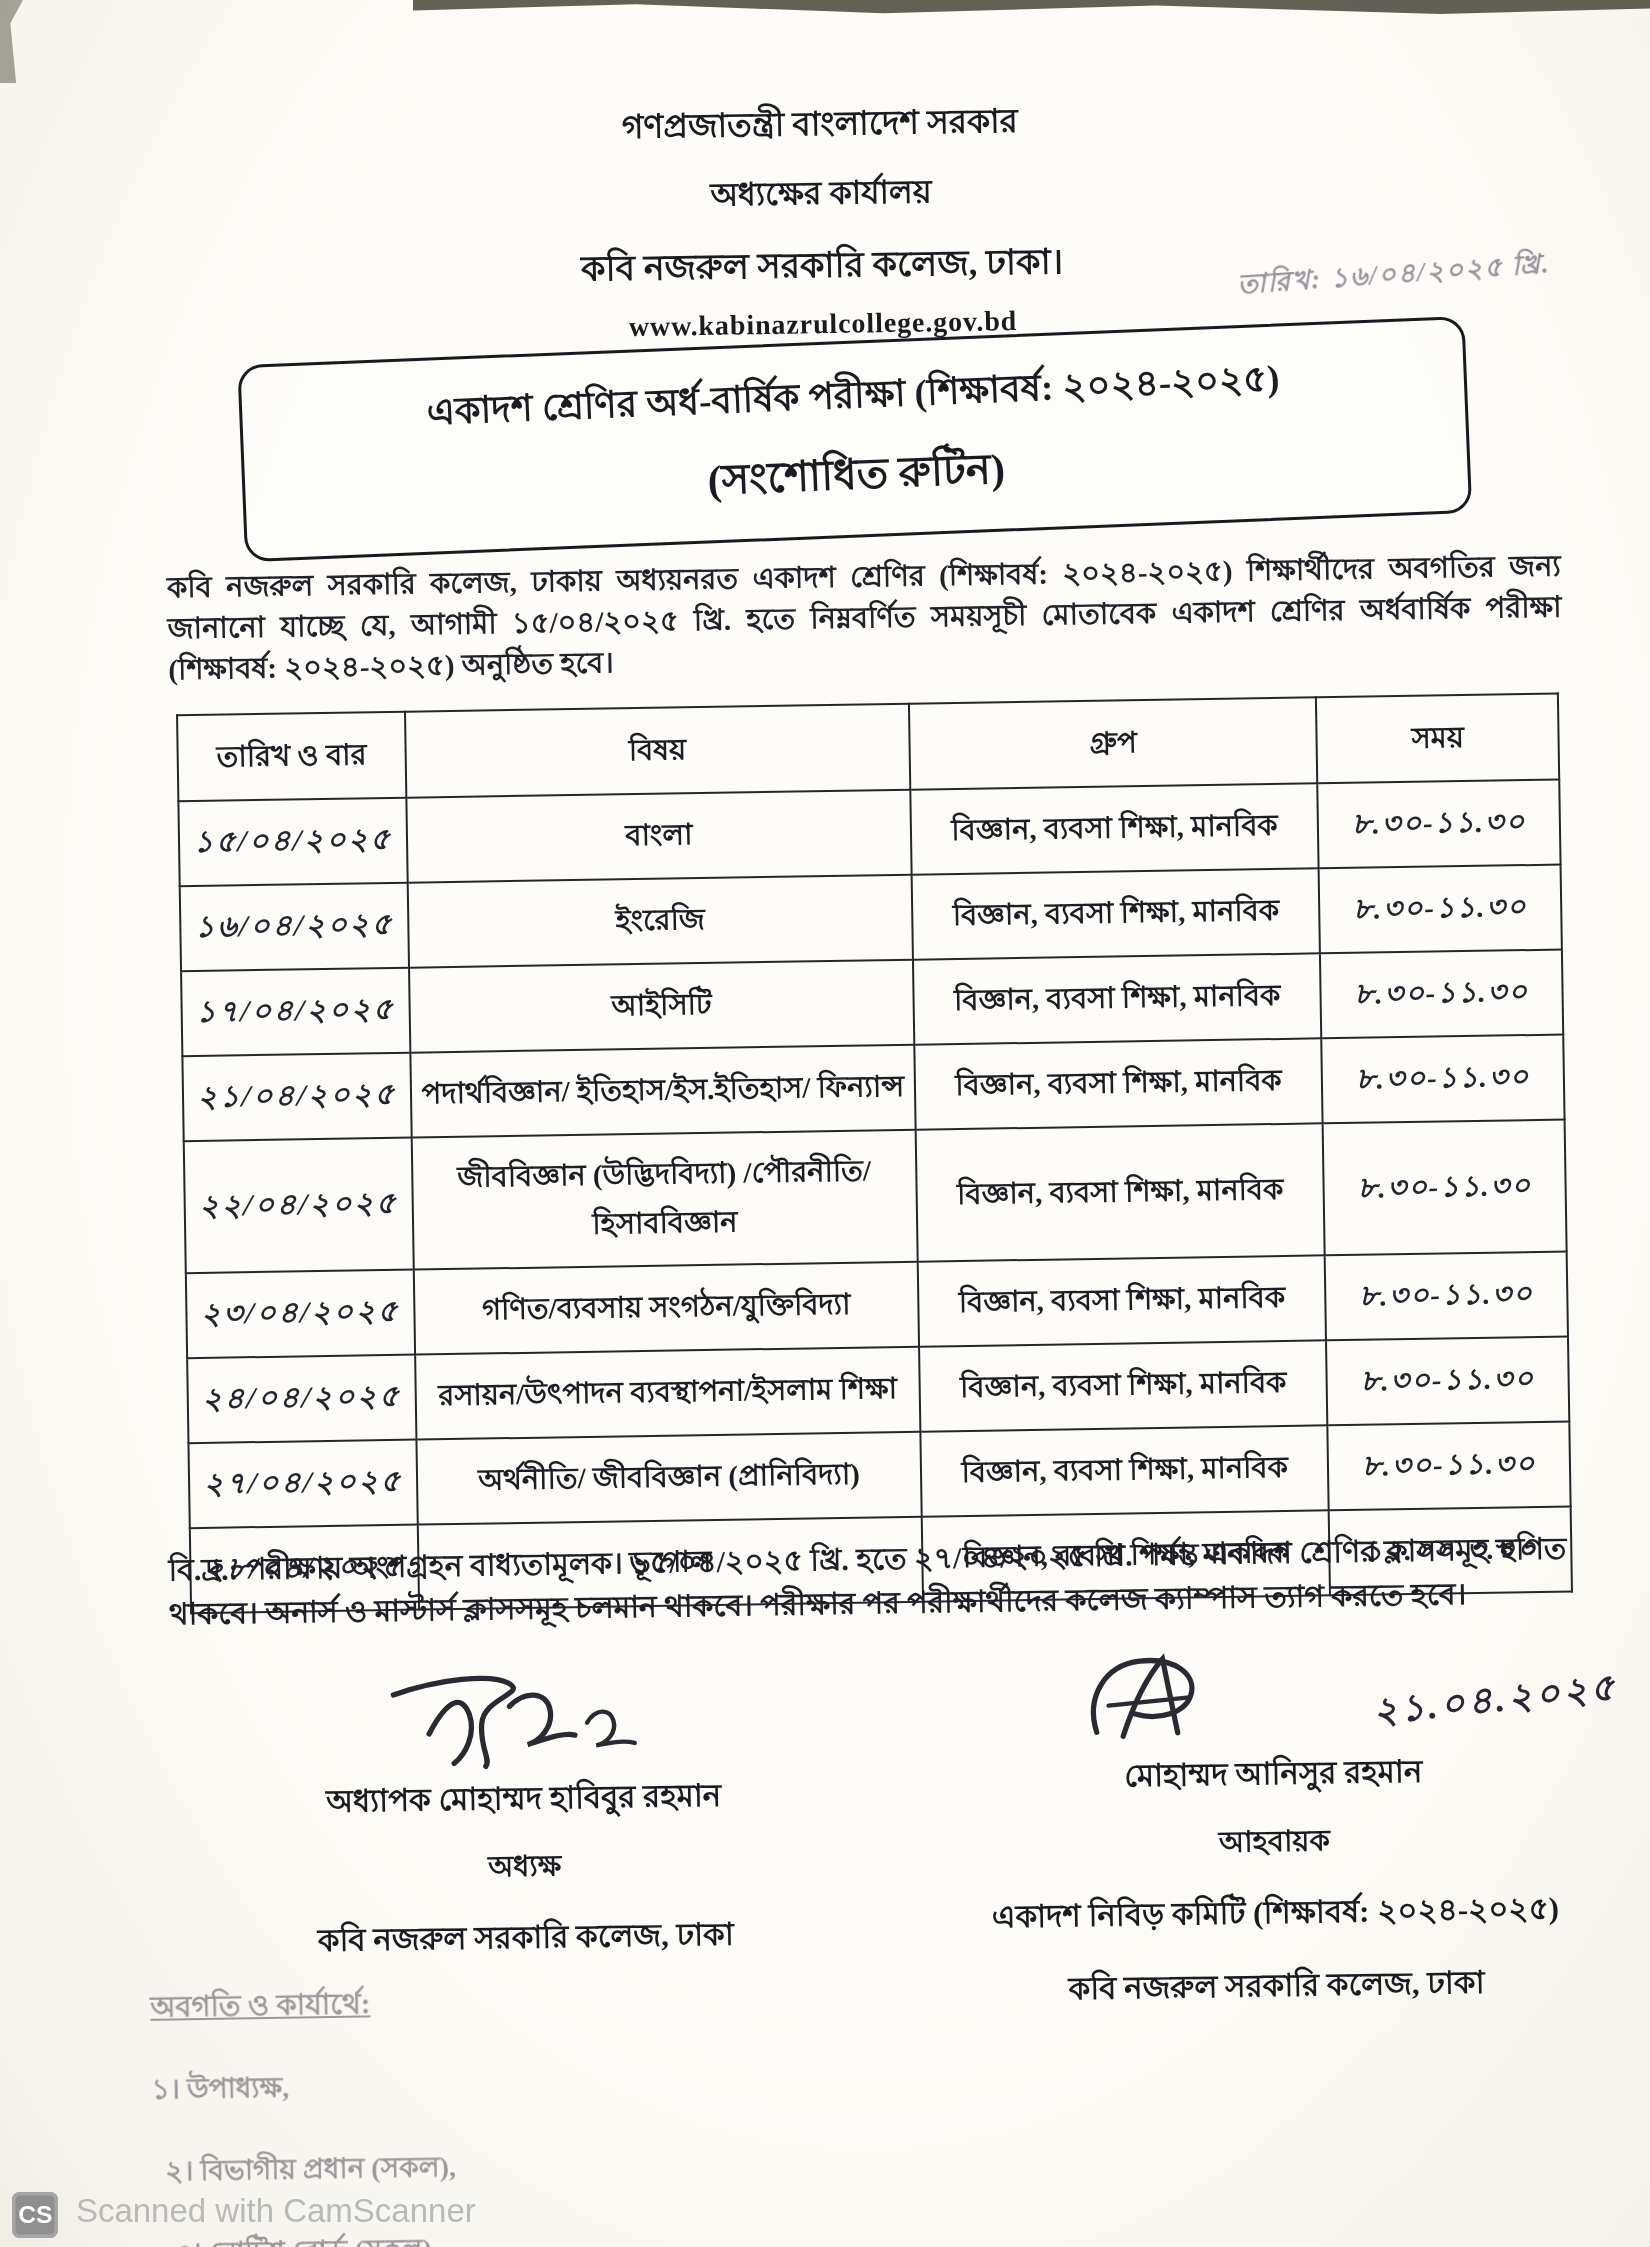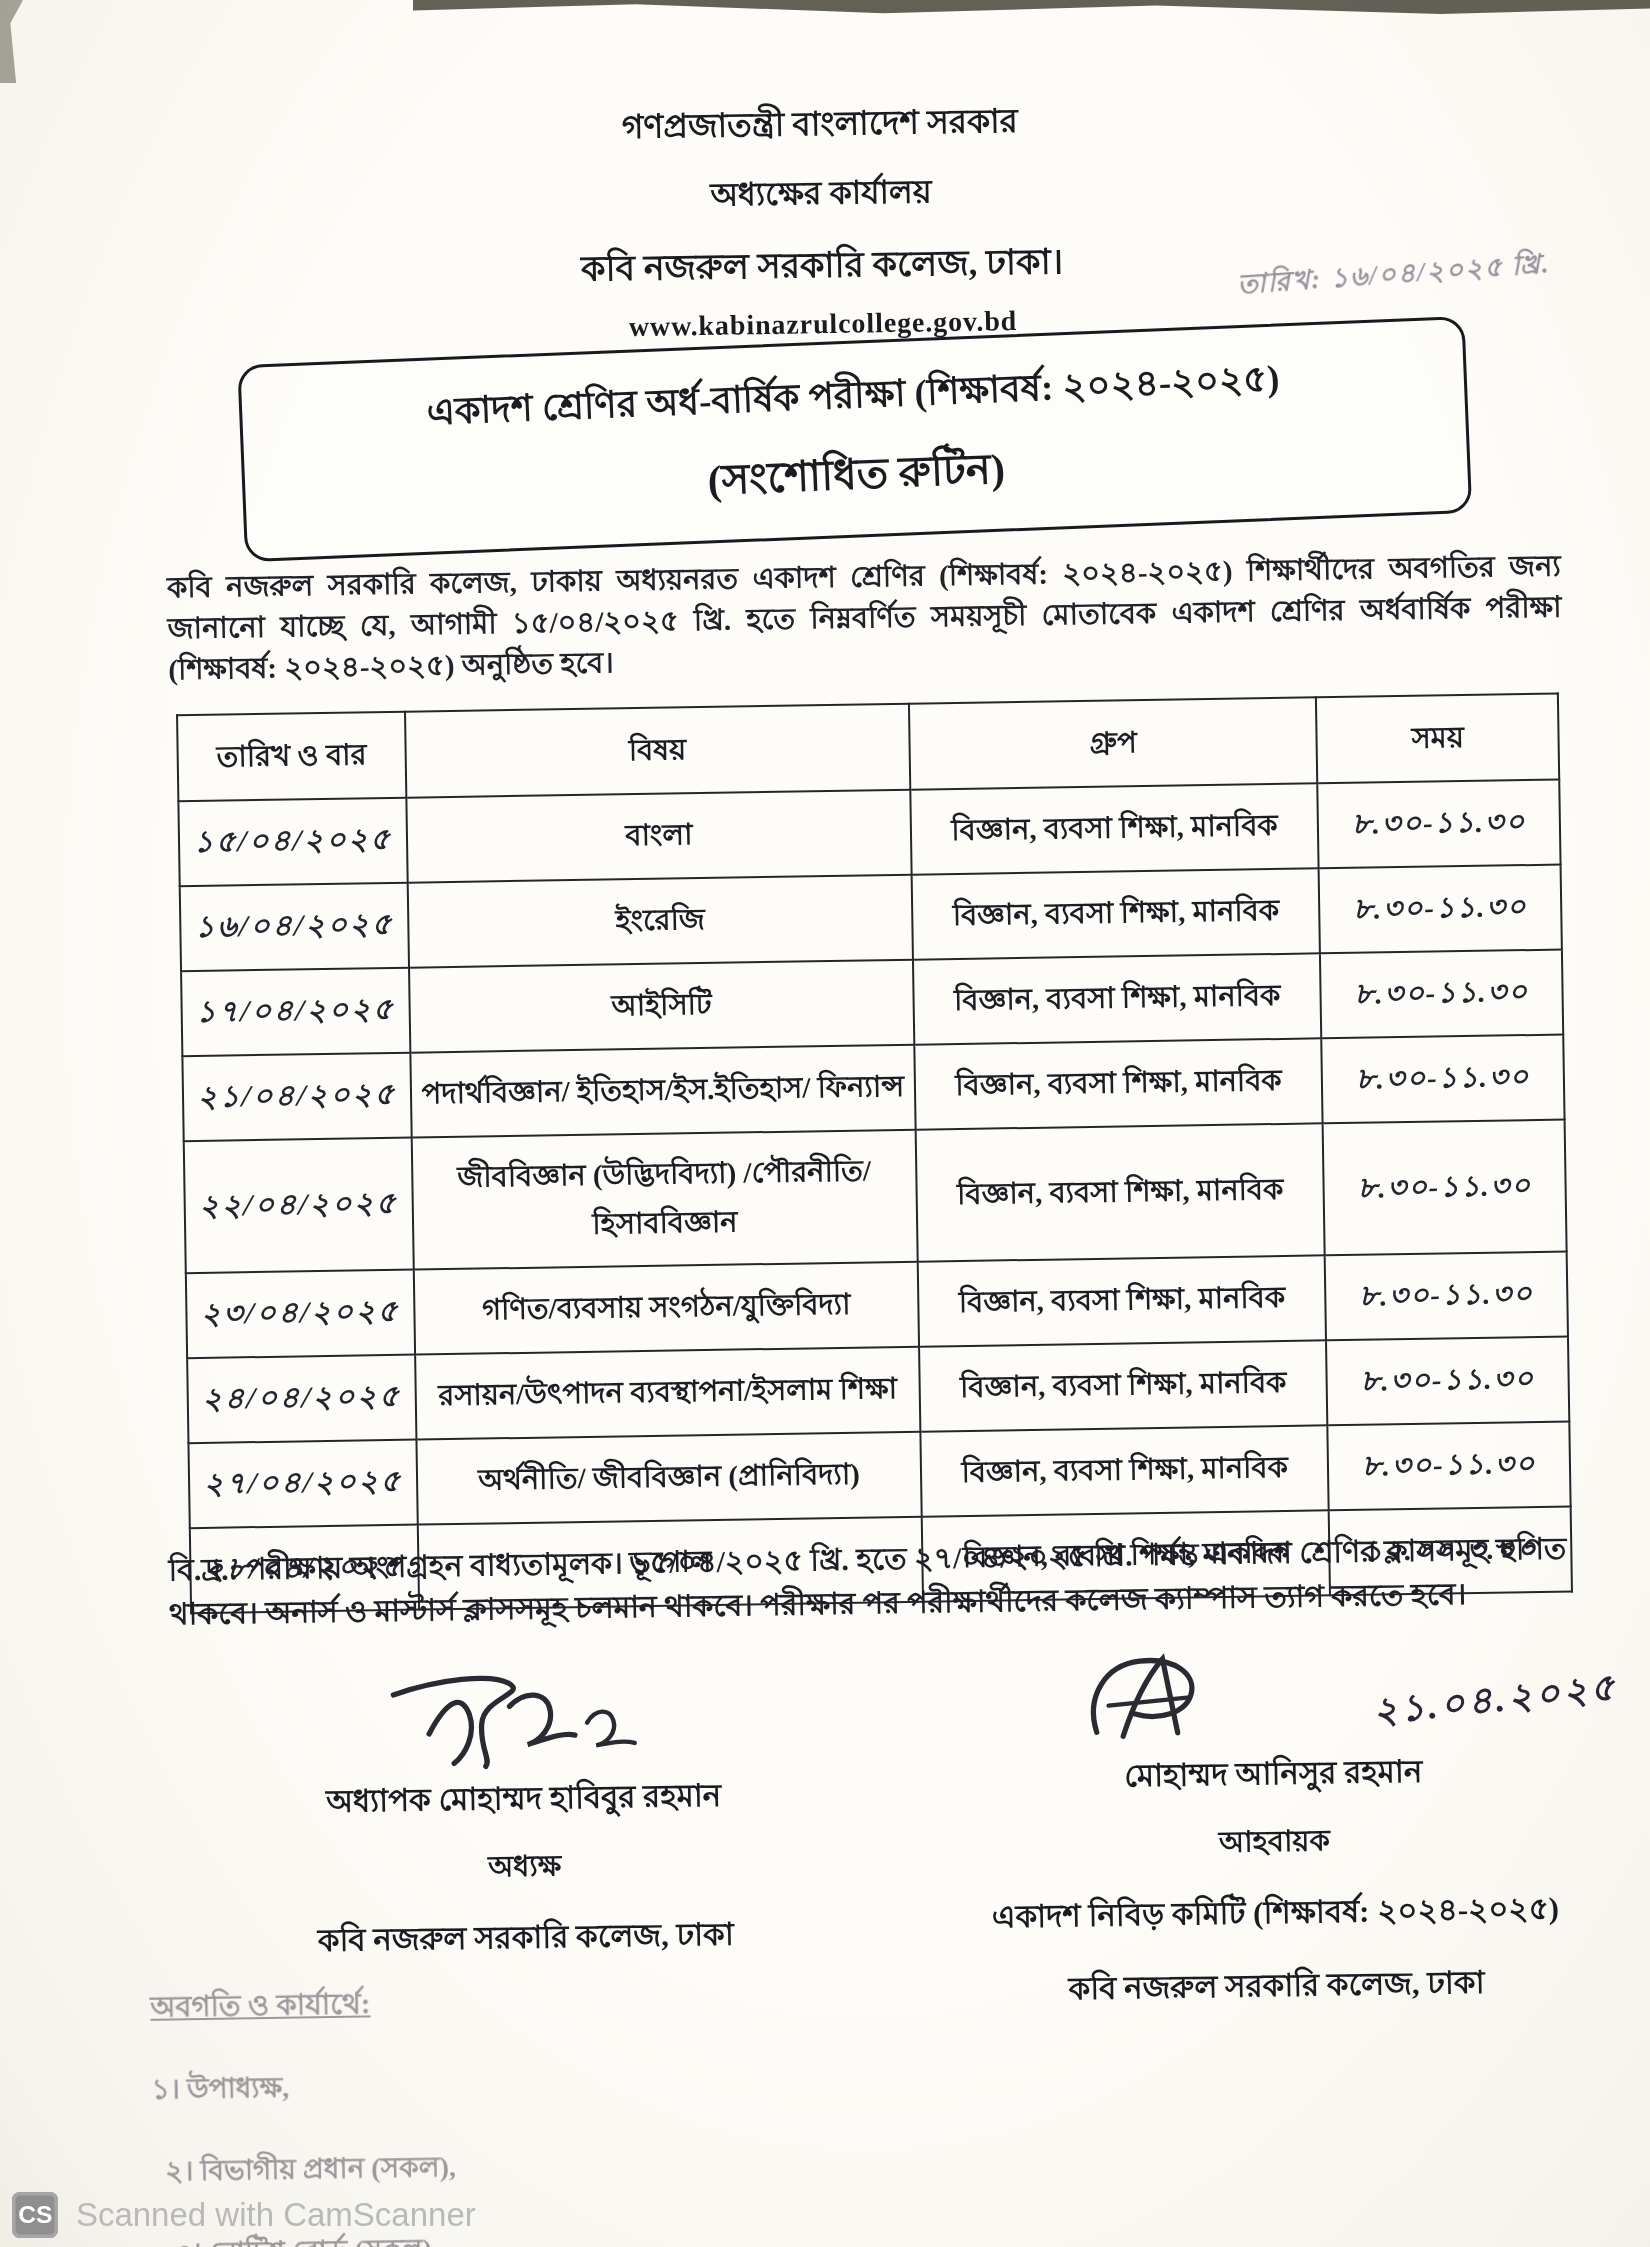--- a/index.html
+++ b/index.html
@@ -94,21 +94,21 @@
     font-size:28px;font-weight:bold;color:#413c49;opacity:.5;filter:blur(0.6px);
   }
   .dist-heading{text-decoration:underline;font-size:29px;}
   .dist-item{margin-top:35px;}
   .dist-item:nth-child(3){margin-left:12.3px;}
   .dist-item:nth-child(4){margin-left:19.3px;}
   .dist-item:nth-child(5){margin-left:26px;}
 
   
   .cs-footer{
-    position:absolute;left:12.3px;bottom:8.8px;display:flex;align-items:center;gap:17.6px;
+    position:absolute;left:12.3px;bottom:8.8px;display:flex;gap:17.6px;
     font-family:"Liberation Sans","DejaVu Sans",sans-serif;
   }
   .cs-badge{
     width:46px;height:46px;border-radius:8px;background:#8f8f8f;
     color:#fff;font-size:24.6px;font-weight:bold;
     display:flex;align-items:center;justify-content:center;
     box-shadow:inset 0 0 0 3.5px #a6a6a6;
   }
   .cs-text{color:#b9b9b9;font-size:33px;}
 </style>

